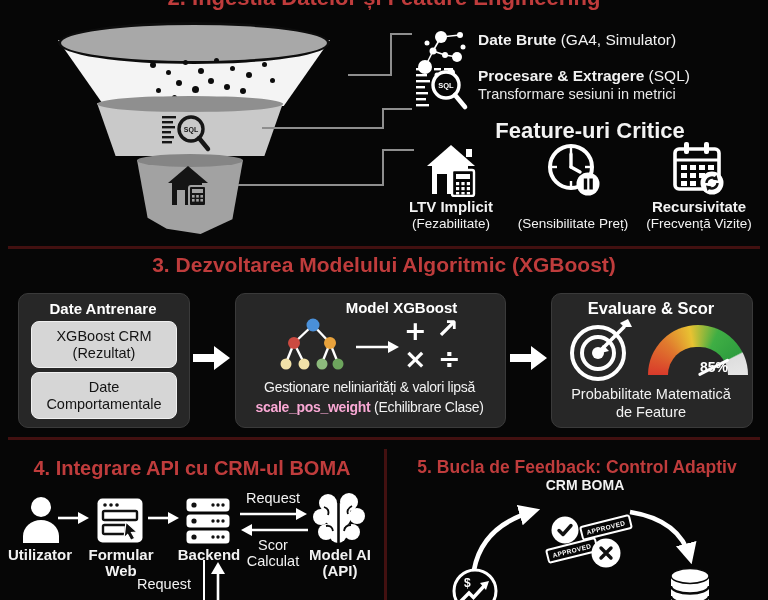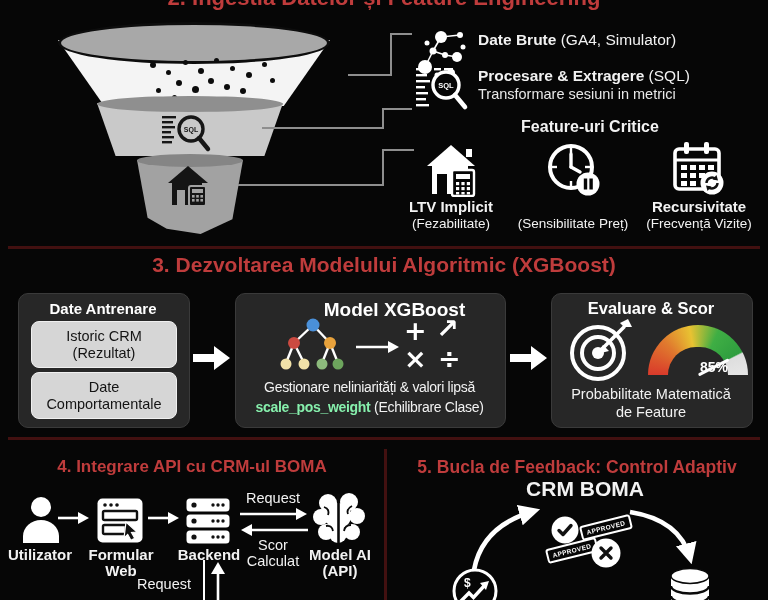--- a/index.html
+++ b/index.html
@@ -17,21 +17,21 @@
   .hl{position:absolute;border-top:2px solid #8e8e8e;}
   .vl{position:absolute;border-left:2px solid #8e8e8e;}
   
   .box{position:absolute;background:#272727;border:1px solid #3a3a3a;border-radius:10px;}
   .inner{position:absolute;background:#d6d6d6;border:1px solid #f0f0f0;border-radius:8px;
          color:#141414;font-size:14.5px;line-height:17px;display:flex;flex-direction:column;
          align-items:center;justify-content:center;text-align:center;}
   .boxtitle{position:absolute;font-weight:700;font-size:16px;text-align:center;color:#fff;}
   .mathsym{position:absolute;color:#fff;font-weight:700;font-size:27px;line-height:26px;
            font-family:"DejaVu Sans",sans-serif;}
-  .gold{color:#86efac;font-weight:700;}
+  .gold{color:#f9a8d4;font-weight:700;}
   
   #gauge{position:absolute;left:648px;top:325px;width:100px;height:50px;
          border-radius:100px 100px 0 0;
          background:conic-gradient(from 270deg at 50% 100%,
            #d93a2b 0deg,#e07a2e 45deg,#e8c232 80deg,#3fae44 115deg,#2f9e3f 152deg,
            #dedede 154deg,#e6e6e6 180deg,rgba(0,0,0,0) 180deg);}
   #gauge-cut{position:absolute;left:20px;top:22px;width:60px;height:28px;
          border-radius:60px 60px 0 0;background:#272727;display:flex;align-items:flex-end;justify-content:flex-end;}
   #gauge-val{font-size:14px;font-weight:700;color:#fff;line-height:15px;}
   #needle{position:absolute;left:49px;bottom:0;width:3px;height:34px;background:#fdfdfd;
@@ -162,21 +162,21 @@
     </g>
     <circle cx="31" cy="21" r="13" fill="#060606" stroke="#fff" stroke-width="3.4"></circle>
     <text x="31" y="24" text-anchor="middle" font-size="7.5" font-weight="bold" fill="#fff" font-family="Liberation Sans, sans-serif">SQL</text>
     <path d="M40 31 L50 43" stroke="#fff" stroke-width="4.6" stroke-linecap="round"></path>
   </svg>
   <div class="abs" style="left:478px;top:67px;font-size:15.5px;">
     <span class="b">Procesare &amp; Extragere</span><span> (SQL)</span>
   </div>
   <div class="abs" style="left:478px;top:86px;font-size:14.5px;color:#e8e8e8;">Transformare sesiuni in metrici</div>
 
-  <div class="abs ctr b" style="left:470px;top:118px;width:240px;font-size:16px;">Feature-uri Critice</div>
+  <div class="abs ctr b" style="left:470px;top:118px;width:240px;font-size:22px;">Feature-uri Critice</div>
 
   <svg class="abs" style="left:424px;top:143px;" width="54" height="54" viewBox="0 0 54 54">
     <polygon points="27,2 3,23 51,23" fill="#fff"></polygon>
     <rect x="42" y="6" width="6" height="8" fill="#fff"></rect>
     <rect x="8" y="23" width="36" height="28" fill="#fff"></rect>
     <rect x="13" y="31" width="10" height="20" fill="#060606"></rect>
     <rect x="28" y="27" width="22" height="26" rx="2" fill="#060606" stroke="#fff" stroke-width="2.4"></rect>
     <rect x="32" y="31" width="14" height="5" fill="#fff"></rect>
     <g fill="#fff">
       <rect x="32" y="39" width="3.2" height="3.2"></rect>
@@ -234,34 +234,34 @@
   <div class="abs ctr b" style="left:622px;top:198px;width:154px;font-size:15px;">Recursivitate</div>
   <div class="abs ctr" style="left:622px;top:216px;width:154px;font-size:13.5px;">(Frecvență Vizite)</div>
 
   <div class="abs" style="left:8px;top:246px;width:752px;border-top:3px solid #421010;"></div>
 
   <div class="abs ctr red" style="left:0;top:253px;width:768px;font-size:21px;">3. Dezvoltarea Modelului Algoritmic (XGBoost)</div>
 
   <div class="box" style="left:18px;top:293px;width:170px;height:133px;"></div>
   <div class="boxtitle" style="left:18px;top:300px;width:170px;font-size:15px;">Date Antrenare</div>
   <div class="inner" style="left:31px;top:321px;width:144px;height:45px;">
-    <span>Istoric CRM</span>
+    <span>XGBoost CRM</span>
     <span>(Rezultat)</span>
   </div>
   <div class="inner" style="left:31px;top:372px;width:144px;height:45px;">
     <span>Date</span>
     <span>Comportamentale</span>
   </div>
 
   <svg class="abs" style="left:193px;top:344px;" width="38" height="28" viewBox="0 0 38 28">
     <polygon points="0,10 21,10 21,2 37,14 21,26 21,18 0,18" fill="#fff"></polygon>
   </svg>
 
   <div class="box" style="left:235px;top:293px;width:269px;height:133px;"></div>
-  <div class="boxtitle" style="left:235px;top:299px;width:319px;font-size:19px;">Model XGBoost</div>
+  <div class="boxtitle" style="left:235px;top:299px;width:319px;font-size:15px;padding-left:7px;">Model XGBoost</div>
   <svg class="abs" style="left:278px;top:316px;" width="70" height="58" viewBox="0 0 70 58">
     <g stroke="#fff" stroke-width="2.4">
       <line x1="35" y1="9" x2="16" y2="27"></line>
         <line x1="35" y1="9" x2="52" y2="27"></line>
       <line x1="16" y1="27" x2="8" y2="47"></line>
         <line x1="16" y1="27" x2="26" y2="47"></line>
       <line x1="52" y1="27" x2="44" y2="47"></line>
         <line x1="52" y1="27" x2="60" y2="47"></line>
     </g>
     <circle cx="35" cy="9" r="6.5" fill="#4a90d9"></circle>
@@ -304,21 +304,21 @@
       <span id="gauge-val">85%</span>
     </div>
     <div id="needle"></div>
   </div>
   <div class="abs ctr" style="left:551px;top:386px;width:200px;font-size:14.5px;">Probabilitate Matematică</div>
   <div class="abs ctr" style="left:551px;top:404px;width:200px;font-size:14.5px;">de Feature</div>
 
   <div class="abs" style="left:8px;top:437px;width:752px;border-top:3px solid #421010;"></div>
   <div class="abs" style="left:384px;top:449px;height:151px;border-left:3px solid #421010;"></div>
 
-  <div class="abs ctr red" style="left:0;top:457px;width:384px;font-size:17px;">4. Integrare API cu CRM-ul BOMA</div>
+  <div class="abs ctr red" style="left:0;top:457px;width:384px;font-size:20px;">4. Integrare API cu CRM-ul BOMA</div>
 
   <svg class="abs" style="left:19px;top:496px;" width="44" height="48" viewBox="0 0 44 48">
     <circle cx="22" cy="11" r="10" fill="#fff"></circle>
     <path d="M4 47 v-7 a18 16 0 0 1 36 0 v7 z" fill="#fff"></path>
   </svg>
   <div class="flowlabel" style="left:0;top:547px;width:80px;">Utilizator</div>
 
   <svg class="abs" style="left:58px;top:510px;" width="32" height="16" viewBox="0 0 32 16">
     <path d="M0 8 H22" stroke="#fff" stroke-width="2.6"></path>
       <polygon points="20,2 31,8 20,14" fill="#fff"></polygon>
@@ -398,21 +398,21 @@
 
   <div class="abs" style="left:203px;top:560px;height:40px;border-left:2.5px solid #fff;"></div>
   <svg class="abs" style="left:210px;top:562px;" width="16" height="38" viewBox="0 0 16 38">
     <path d="M8 38 V10" stroke="#fff" stroke-width="2.6"></path>
       <polygon points="1,12 8,0 15,12" fill="#fff"></polygon>
   </svg>
   <div class="reqlabel" style="left:128px;top:576px;width:72px;">Request</div>
 
   <div class="abs ctr red" style="left:386px;top:457px;width:382px;font-size:17.5px;">5. Bucla de Feedback: Control Adaptiv</div>
 
-  <div class="abs ctr b" style="left:470px;top:477px;width:230px;font-size:21px;">CRM BOMA</div>
+  <div class="abs ctr b" style="left:470px;top:477px;width:230px;font-size:14px;">CRM BOMA</div>
 
   <svg class="abs" style="left:551px;top:516px;" width="28" height="28" viewBox="0 0 28 28">
     <circle cx="14" cy="14" r="13.5" fill="#fff"></circle>
     <path d="M8 14.5 l4 4 8 -9" stroke="#111" stroke-width="3.4" fill="none" stroke-linecap="round" stroke-linejoin="round"></path>
   </svg>
   <div class="stamp" style="left:580px;top:520px;">APPROVED</div>
   <div class="stamp" style="left:546px;top:543px;">APPROVED</div>
   <svg class="abs" style="left:591px;top:538px;" width="30" height="30" viewBox="0 0 30 30">
     <circle cx="15" cy="15" r="14.5" fill="#fff"></circle>
     <path d="M10 10 L20 20 M20 10 L10 20" stroke="#111" stroke-width="3.4" stroke-linecap="round"></path>

